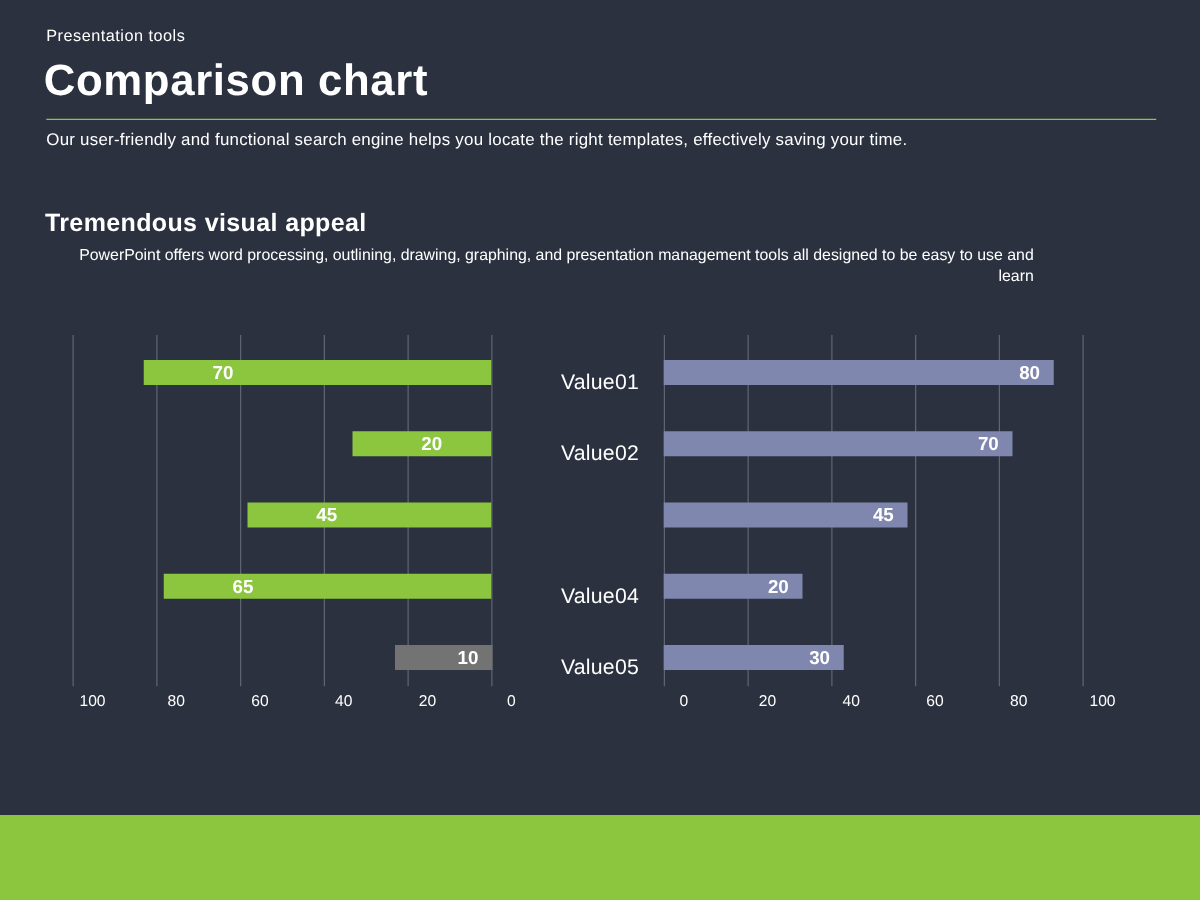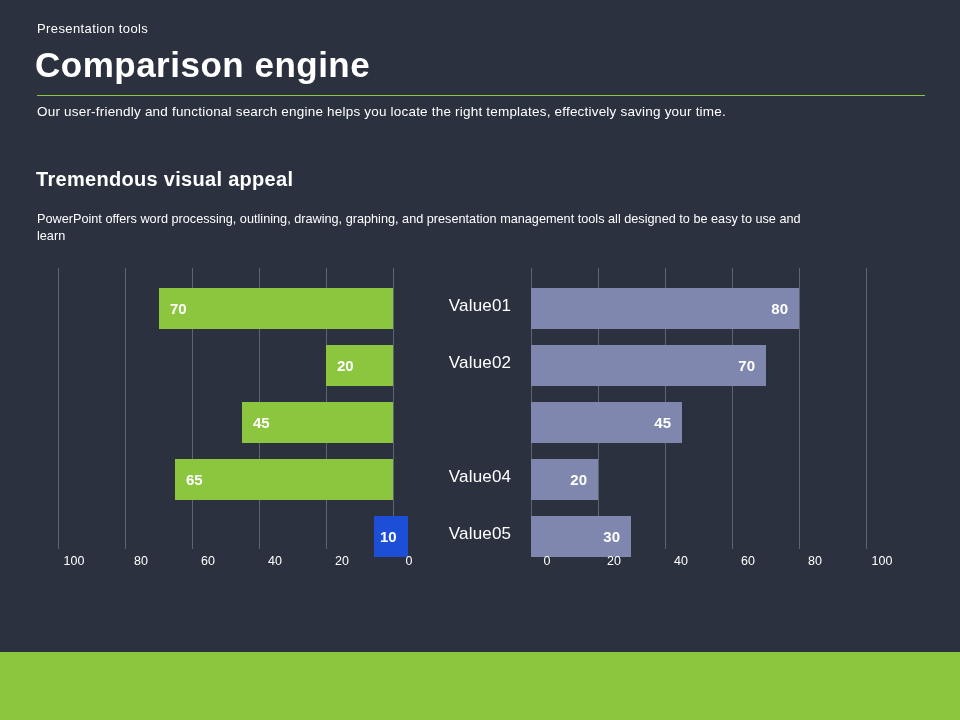--- a/index.html
+++ b/index.html
@@ -57,25 +57,26 @@
     position: absolute;
     left: 36px;
     top: 168px;
     font-size: 20px;
     font-weight: bold;
     letter-spacing: 0.3px;
   }
   .section-body {
     position: absolute;
     left: 37px;
-    top: 211px;
+    top: 196px;
     width: 790px;
     font-size: 12.7px;
     line-height: 17px;
     color: #ffffff;
+    text-align: right;
   }
 
   
   .chart {
     position: absolute;
     left: 0;
     top: 258px;
     width: 960px;
     height: 330px;
   }
@@ -108,23 +109,24 @@
     height: 280px;
   }
   .row {
     position: absolute;
     left: 0; right: 0;
     height: 36px;
   }
   .bar {
     position: absolute;
     top: 0;
-    height: 41px;
+    height: 20px;
     display: flex;
     align-items: center;
+    padding-left: 44px;
   }
   .bar-left {
     right: 0;
     justify-content: flex-start;
   }
   .bar-right {
     left: 0;
     justify-content: flex-end;
   }
   .bar-value {
@@ -177,21 +179,21 @@
     height: 68px;
     background: #8cc63f;
   }
 </style>
 </head>
 <body>
 
 <div class="slide">
 
   <div class="kicker">Presentation tools</div>
-  <div class="title">Comparison engine</div>
+  <div class="title">Comparison chart</div>
   <div class="title-rule"></div>
   <div class="subtitle">Our user-friendly and functional search engine helps you locate the right templates, effectively saving your time.</div>
 
   <div class="section-title">Tremendous visual appeal</div>
   <div class="section-body">PowerPoint offers word processing, outlining, drawing, graphing, and presentation management tools all designed to be easy to use and learn</div>
 
   <div class="chart">
 
     <div class="panel panel-left">
       <div class="gridlines">
@@ -218,21 +220,21 @@
           <div class="bar bar-left" style="width:151px;background:#8cc63f;right:43px">
             <span class="bar-value">45</span>
           </div>
         </div>
         <div class="row" style="top:189px">
           <div class="bar bar-left" style="width:218px;background:#8cc63f;right:43px">
             <span class="bar-value">65</span>
           </div>
         </div>
         <div class="row" style="top:246px">
-          <div class="bar bar-left" style="width:34px;background:#1d4ed8;right:28px">
+          <div class="bar bar-left" style="width:34px;background:#737373;right:42px">
             <span class="bar-value" style="padding:0 6px">10</span>
           </div>
         </div>
       </div>
 
       <div class="axis">
         <div class="tick" style="left:0px">100</div>
         <div class="tick" style="left:67px">80</div>
         <div class="tick" style="left:134px">60</div>
         <div class="tick" style="left:201px">40</div>

